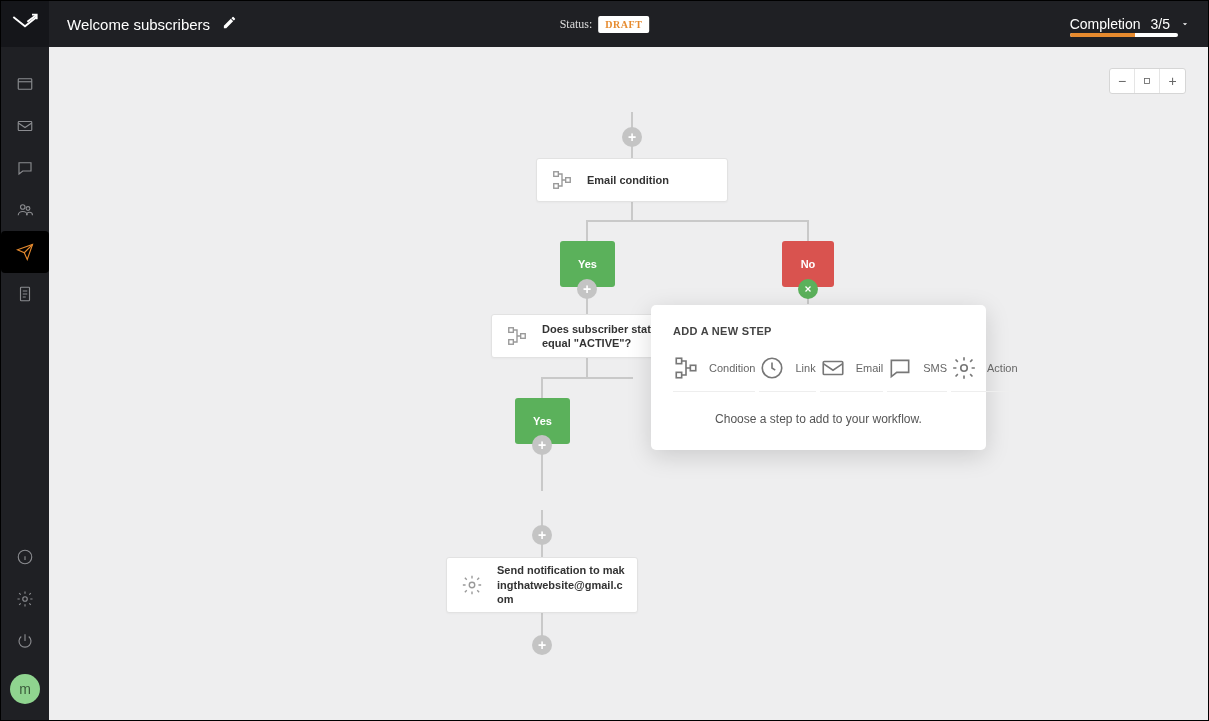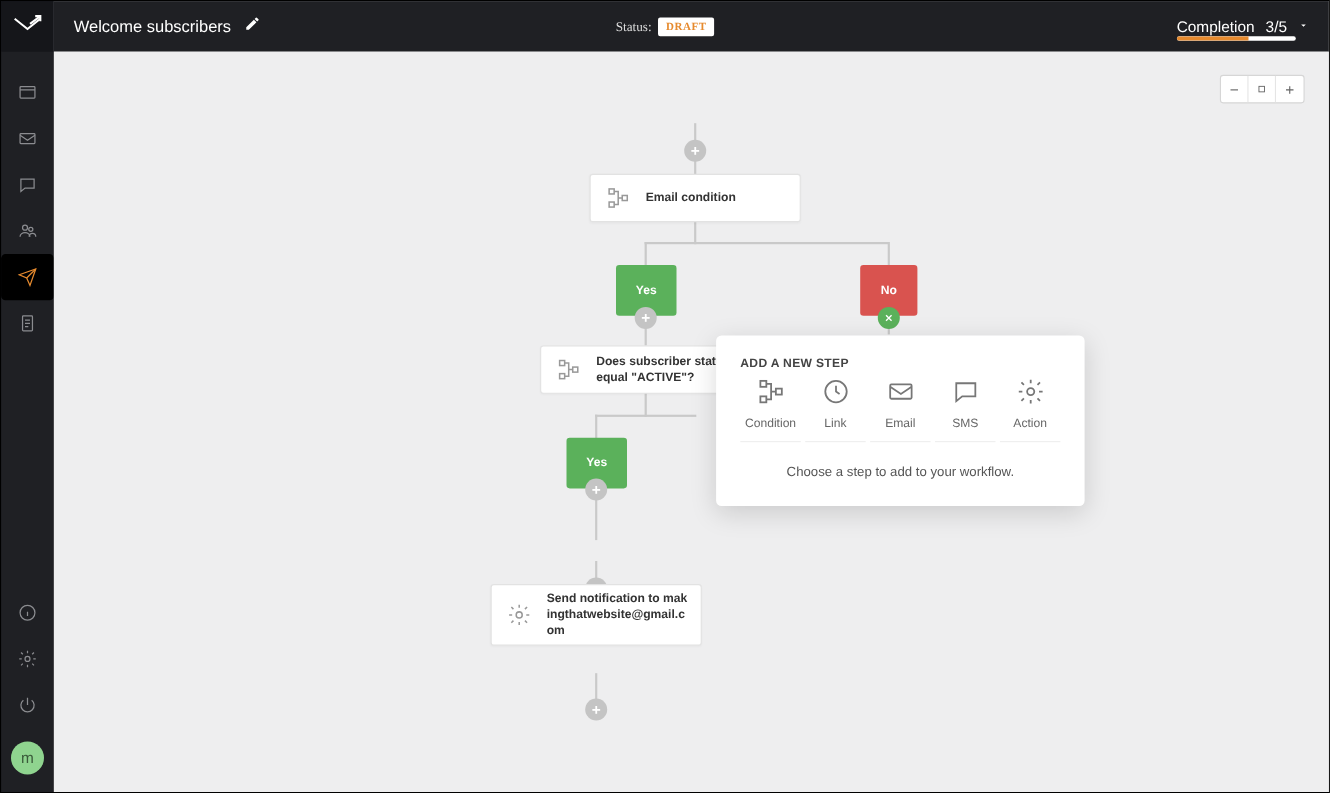--- a/index.html
+++ b/index.html
@@ -56,23 +56,23 @@
     .badge-no { background: #d9534f; }
     
     .add-btn { position: absolute; width: 20px; height: 20px; border-radius: 50%; background: #c4c4c4; color: #fff; display: flex; align-items: center; justify-content: center; font-size: 14px; font-weight: 600; cursor: pointer; }
     .add-btn.active { background: #5bb15b; }
     
     .connector-v { position: absolute; width: 2px; background: #c9c9c9; }
     .connector-h { position: absolute; height: 2px; background: #c9c9c9; }
     
     
     .popover { position: absolute; background: #fff; border-radius: 5px; box-shadow: 0 6px 24px rgba(0,0,0,0.15); padding: 20px 22px 24px; width: 335px; z-index: 20; }
-    .popover-title { font-size: 11px; font-weight: 700; color: #444; letter-spacing: 0.3px; margin-bottom: 6px; }
+    .popover-title { font-size: 11px; font-weight: 700; color: #444; letter-spacing: 0.3px; margin-bottom: 18px; }
     .popover-options { display: flex; justify-content: space-between; gap: 4px; }
-    .popover-option { display: flex; flex-direction: column; align-items: center; gap: 10px; cursor: pointer; flex: 1; padding-bottom: 10px; border-bottom: 1px solid #eee; }
+    .popover-option { display: flex; flex-direction: row; align-items: center; gap: 10px; cursor: pointer; flex: 1; padding-bottom: 10px; border-bottom: 1px solid #eee; }
     .popover-option svg { width: 26px; height: 26px; color: #777; }
     .popover-option-label { font-size: 11px; color: #666; }
     .popover-footer { text-align: center; font-size: 12px; color: #555; margin-top: 20px; }
   </style>
 </head>
 <body>
 
 <div class="app">
 
   <div class="sidebar">
@@ -236,21 +236,21 @@
         <span style="line-height:1.3;">Does subscriber status equal "ACTIVE"?</span>
       </div>
 
       <div class="badge badge-yes" style="left:466px; top:351px; width:55px; text-align:center;">Yes</div>
 
       <div class="add-btn" style="left:483px; top:388px;">+</div>
 
 
       <div class="add-btn" style="left:483px; top:478px;">+</div>
 
-      <div class="node" style="left:397px; top:484px; width:192px; height:56px; padding-right:10px;">
+      <div class="node" style="left:397px; top:510px; width:192px; height:56px; padding-right:10px;">
         <span class="node-icon">
           <svg viewBox="0 0 24 24" fill="none" stroke="currentColor" stroke-width="1.5">
               <circle cx="12" cy="12" r="3"></circle>
               <path d="M12 2v3M12 19v3M4.2 4.2l2.1 2.1M17.7 17.7l2.1 2.1M2 12h3M19 12h3M4.2 19.8l2.1-2.1M17.7 6.3l2.1-2.1"></path>
             </svg>
         </span>
         <span style="line-height:1.35; word-break:break-all;">Send notification to makingthatwebsite@gmail.com</span>
       </div>
 
       <div class="add-btn" style="left:483px; top:588px;">+</div>

